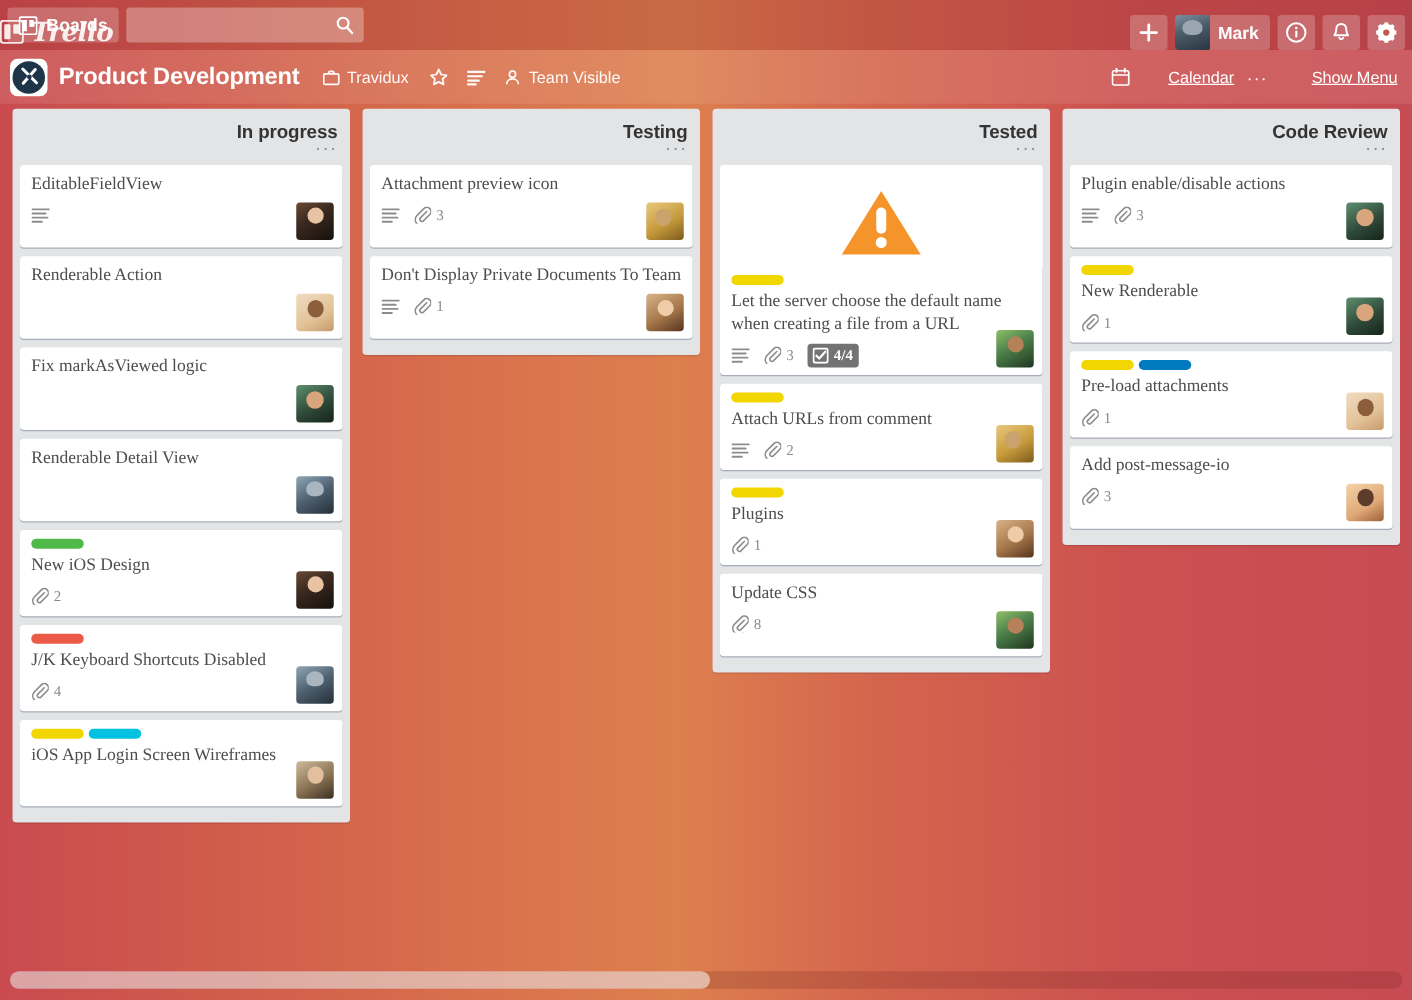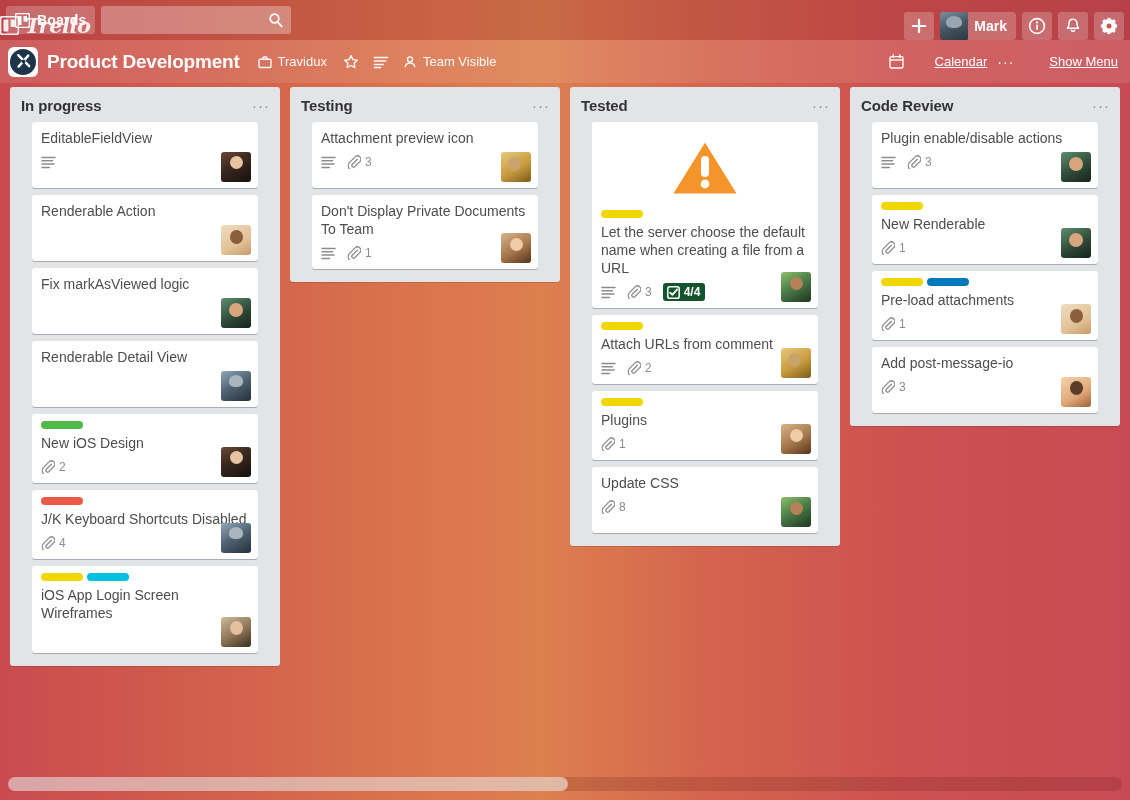--- a/index.html
+++ b/index.html
@@ -184,31 +184,32 @@
 
   .list {
     width: 270px;
     flex: 0 0 270px;
     background: #e2e4e6;
     border-radius: 3px;
     padding: 0 0 6px 0;
     box-shadow: 0 1px 0 rgba(0,0,0,.12);
   }
   .list-header {
-    display: flex; align-items: center; justify-content: space-between;
+    display: flex; align-items: flex-end; justify-content: space-between;
     padding: 10px 10px 8px 11px;
+    flex-direction: column;
   }
   .list-title {
     font-size: 15px; font-weight: bold; color: #333;
     letter-spacing: -.1px;
     cursor: pointer;
   }
   .list-menu { color:#8c8c8c; font-size:15px; letter-spacing:1px; cursor:pointer; line-height:10px; }
 
-  .cards { padding: 0 22px; }
+  .cards { padding: 0 6px; font-family: Liberation Serif, serif; }
 
   .card {
     background: #fff;
     border-radius: 3px;
     box-shadow: 0 1px 0 rgba(9,30,66,.28);
     margin-bottom: 7px;
     padding: 7px 8px 6px 9px;
     min-height: 66px;
     position: relative;
     cursor: pointer;
@@ -233,21 +234,21 @@
   }
   .badges {
     display: flex; align-items: center; gap: 11px;
     min-height: 20px;
   }
   .badge {
     display: flex; align-items: center; gap: 4px;
     color: #8c8c8c; font-size: 12px;
   }
   .badge.check-done {
-    background: #14532d; color: #fff;
+    background: #737373; color: #fff;
     padding: 2px 5px 2px 4px; border-radius: 3px;
     font-weight: bold; font-size: 12px;
   }
   .card-avatar {
     position: absolute; right: 7px; bottom: 6px;
     width: 30px; height: 30px;
     border-radius: 3px;
     overflow: hidden;
   }
 

